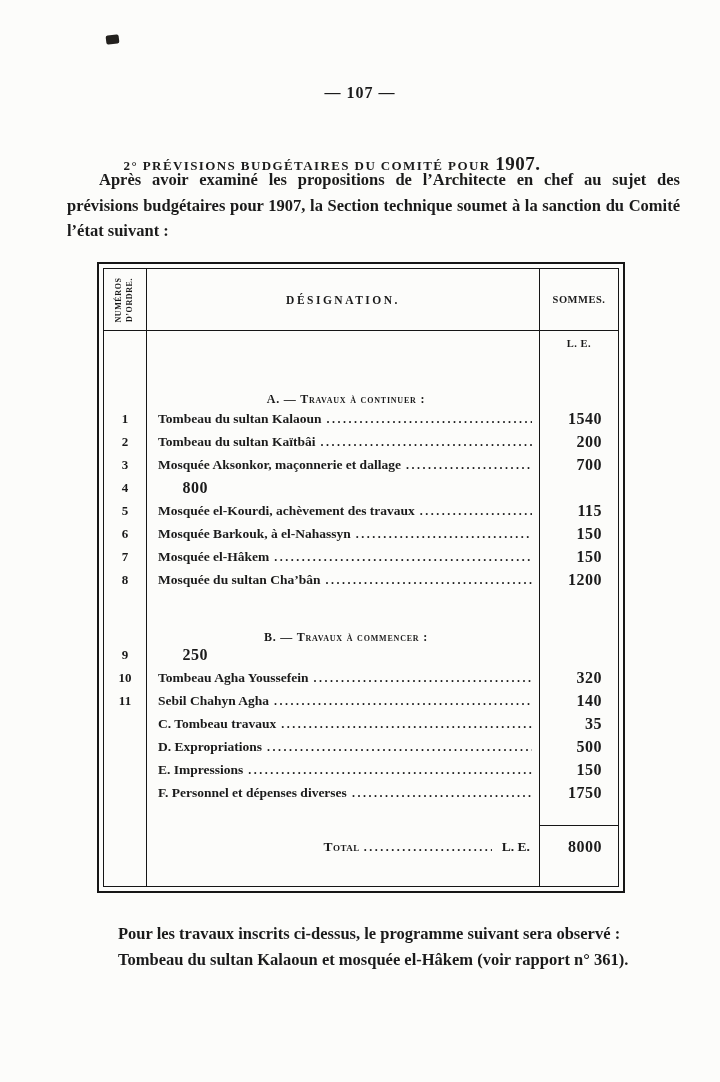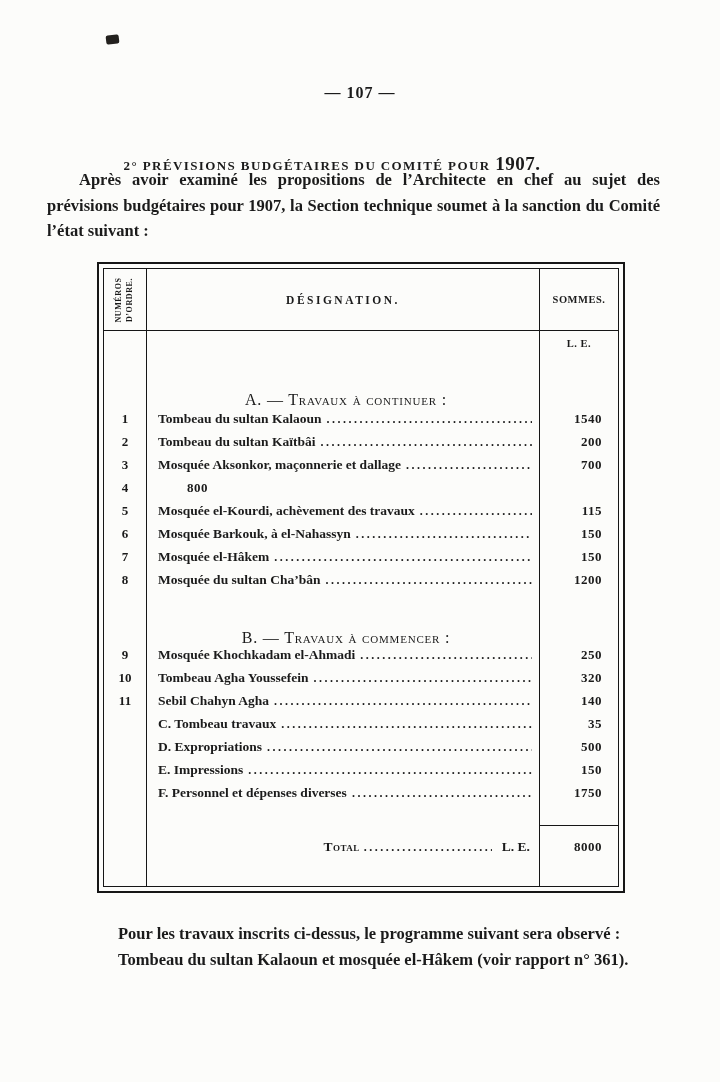--- a/index.html
+++ b/index.html
@@ -18,21 +18,21 @@
   .page-number {
     position:absolute; top:84px; left:0; width:720px;
     text-align:center; font-size:16px; font-weight:bold; letter-spacing:1px;
   }
   .heading {
     position:absolute; top:153px; left:0; width:664px;
     text-align:center; font-weight:bold; font-size:13px; letter-spacing:1.4px;
   }
   .heading .year { font-size:19px; letter-spacing:0.5px; }
   .intro {
-    position:absolute; top:167px; left:47px; width:613px;
+    position:absolute; top:167px; left:67px; width:613px;
     font-size:16.5px; font-weight:bold; line-height:1.55;
     text-align:justify; text-indent:32px;
   }
   
   .table-outer {
     position:absolute; left:97px; top:262px; width:528px; height:631px;
     border:2.5px solid #161616; padding:4px;
   }
   .table-inner {
     position:relative; width:100%; height:100%;
@@ -57,30 +57,30 @@
   .h-som { width:78px; display:flex; align-items:center; justify-content:center;
            font-size:10.5px; font-weight:bold; letter-spacing:0.5px; }
 
   .le-row { height:24px; display:flex; align-items:center; flex:0 0 auto; }
   .le-row .c-amt { text-align:center; padding-right:0; font-size:10.5px; }
 
   .trow { display:flex; align-items:center; height:23px; flex:0 0 auto; }
   .c-num { width:42px; text-align:center; font-size:13px; font-weight:bold; }
   .c-des { flex:1; display:flex; align-items:baseline; padding:0 6px 0 12px; overflow:hidden; }
   .c-amt { width:78px; text-align:right; padding-right:16px;
-           font-size:13px; font-weight:bold; letter-spacing:0.5px; }
+           font-size:16px; font-weight:bold; letter-spacing:0.5px; }
   .lbl { font-size:13.5px; font-weight:bold; white-space:nowrap; }
   .dots { flex:1; overflow:hidden; white-space:nowrap; margin:0 2px 0 5px;
           font-size:12px; font-weight:bold; letter-spacing:2.5px; }
   .dots::after { content:"................................................................................................"; }
 
   .trow.section { height:48px; }
   .trow.section.b { height:52px; }
   .trow.section .c-des { justify-content:center; align-items:center; }
-  .section-label { font-size:16px; font-weight:normal; font-variant:small-caps; letter-spacing:0.8px;margin-top:41px; }
+  .section-label { font-size:12px; font-weight:bold; font-variant:small-caps; letter-spacing:0.8px;margin-top:41px; }
 
   .rows-a { margin-top:4px; }
 
   .spacer { flex:1 1 auto; }
   .total-rule { flex:0 0 auto; align-self:flex-end; width:78px; height:1px; background:#161616; }
   .trow.total-row { height:42px; }
   .c-des.total { justify-content:flex-end; align-items:baseline; padding-right:10px; }
   .total-label { font-size:13.5px; font-weight:bold; font-variant:small-caps; letter-spacing:0.5px; }
   .dots-short { width:128px; overflow:hidden; white-space:nowrap; margin:0 4px;
                 font-size:12px; font-weight:bold; letter-spacing:2.5px; }
@@ -206,24 +206,20 @@
         <span class="c-num"></span>
         <span class="c-des">
           <span class="section-label">B. — Travaux à commencer :</span>
         </span>
         <span class="c-amt"></span>
       </div>
 
       <div class="rows-b">
         <div class="trow">
           <span class="c-num">9</span>
-          <span class="c-des">
-              <span class="lbl">Mosquée Khochkadam el-Ahmadi</span>
-              <span class="dots"></span>
-            </span>
           <span class="c-amt">250</span>
         </div>
         <div class="trow">
           <span class="c-num">10</span>
           <span class="c-des">
               <span class="lbl">Tombeau Agha Youssefein</span>
               <span class="dots"></span>
             </span>
           <span class="c-amt">320</span>
         </div>

